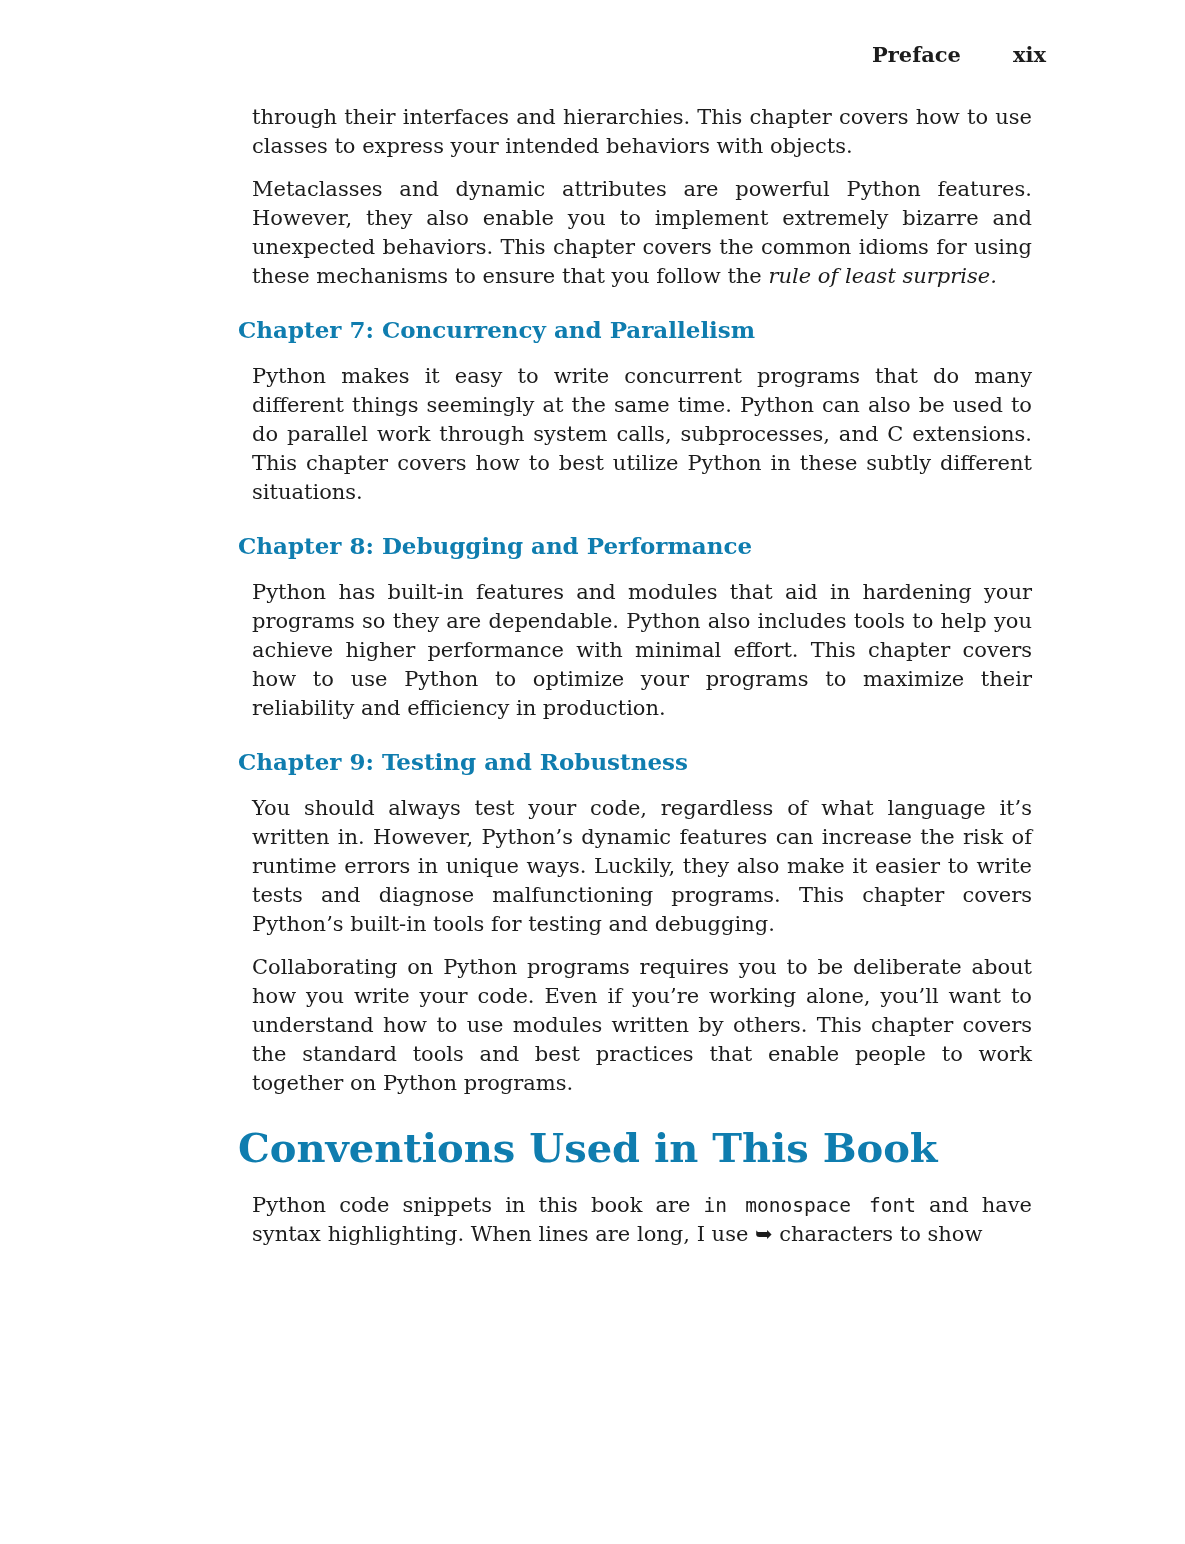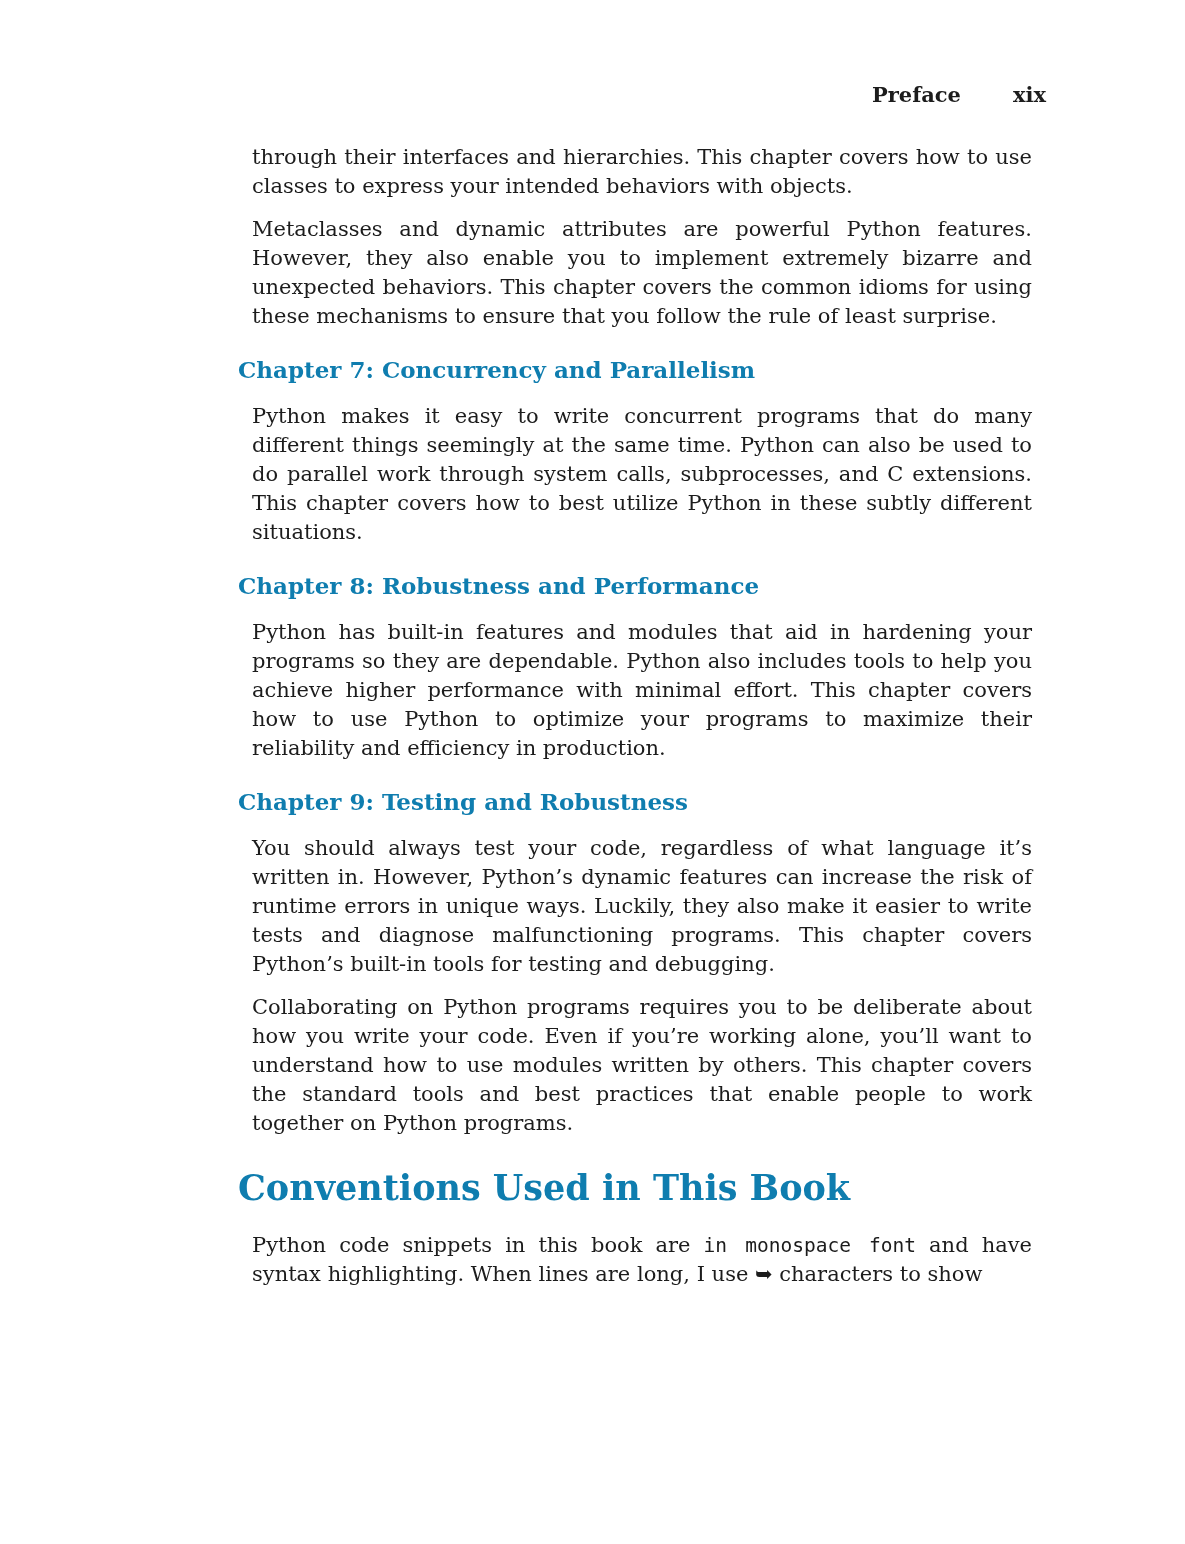--- a/index.html
+++ b/index.html
@@ -11,21 +11,21 @@
     width: 1185px;
     height: 1544px;
     overflow: hidden;
     color: #191919;
     font-family: "DejaVu Serif", serif;
   }
   .page {
     box-sizing: border-box;
     width: 1185px;
     height: 1544px;
-    padding: 84px 139px 0 238px;
+    padding: 44px 139px 0 238px;
   }
   .running-header {
     display: flex;
     justify-content: flex-end;
     align-items: baseline;
     gap: 52px;
     font-weight: bold;
     font-size: 21px;
     line-height: 22px;
     color: #1c1c1c;
@@ -42,27 +42,27 @@
   }
   .chapter-heading {
     margin: 26px 0 19px 0;
     font-size: 23px;
     line-height: 26px;
     font-weight: bold;
     color: #0f7daf;
   }
   .big-heading {
     margin: 34px 0 27px 0;
-    font-size: 35px;
+    font-size: 40px;
     line-height: 32px;
     font-weight: bold;
     color: #0f7daf;
   }
   .seg-normal { }
-  .seg-italic { }
+  .seg-italic { font-style: italic; }
   .seg-mono {
     font-family: "DejaVu Sans Mono", monospace;
     font-size: 0.93em;
   }
   .seg-arrow {
     font-family: "DejaVu Sans", sans-serif;
     font-style: normal;
   }
 </style>
 </head>
@@ -80,21 +80,21 @@
   <section>
     <p class="body-para"><span class="seg-normal">Metaclasses and dynamic attributes are powerful Python features. However, they also enable you to implement extremely bizarre and unexpected behaviors. This chapter covers the common idioms for using these mechanisms to ensure that you follow the </span><span class="seg-italic">rule of least surprise.</span></p>
   </section>
 
   <section>
     <h3 class="chapter-heading">Chapter 7: Concurrency and Parallelism</h3>
     <p class="body-para"><span class="seg-normal">Python makes it easy to write concurrent programs that do many different things seemingly at the same time. Python can also be used to do parallel work through system calls, subprocesses, and C extensions. This chapter covers how to best utilize Python in these subtly different situations.</span></p>
   </section>
 
   <section>
-    <h3 class="chapter-heading">Chapter 8: Robustness and Performance</h3>
+    <h3 class="chapter-heading">Chapter 8: Debugging and Performance</h3>
     <p class="body-para"><span class="seg-normal">Python has built-in features and modules that aid in hardening your programs so they are dependable. Python also includes tools to help you achieve higher performance with minimal effort. This chapter covers how to use Python to optimize your programs to maximize their reliability and efficiency in production.</span></p>
   </section>
 
   <section>
     <h3 class="chapter-heading">Chapter 9: Testing and Robustness</h3>
     <p class="body-para"><span class="seg-normal">You should always test your code, regardless of what language it’s written in. However, Python’s dynamic features can increase the risk of runtime errors in unique ways. Luckily, they also make it easier to write tests and diagnose malfunctioning programs. This chapter covers Python’s built-in tools for testing and debugging.</span></p>
   </section>
 
   <section>
     <p class="body-para"><span class="seg-normal">Collaborating on Python programs requires you to be deliberate about how you write your code. Even if you’re working alone, you’ll want to understand how to use modules written by others. This chapter covers the standard tools and best practices that enable people to work together on Python programs.</span></p>

